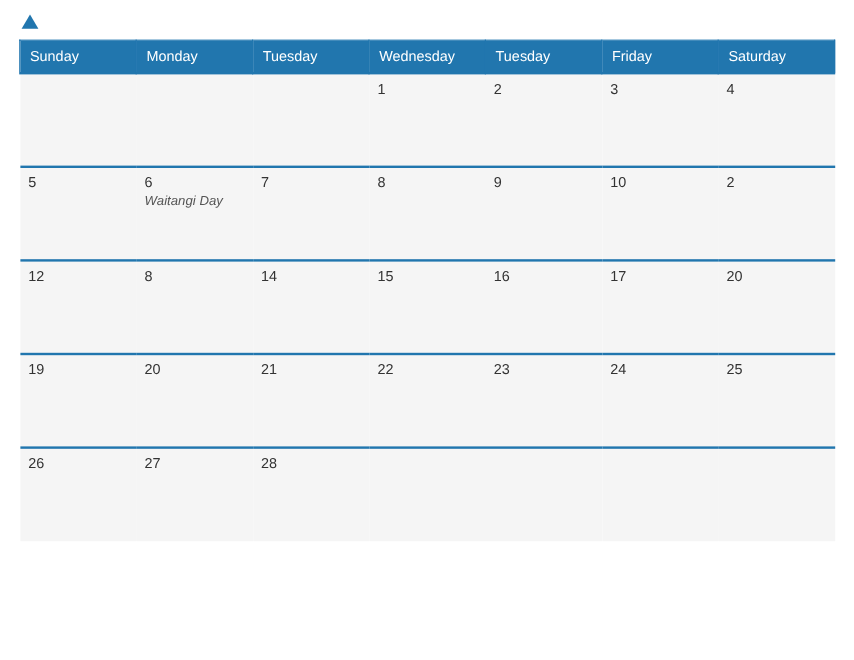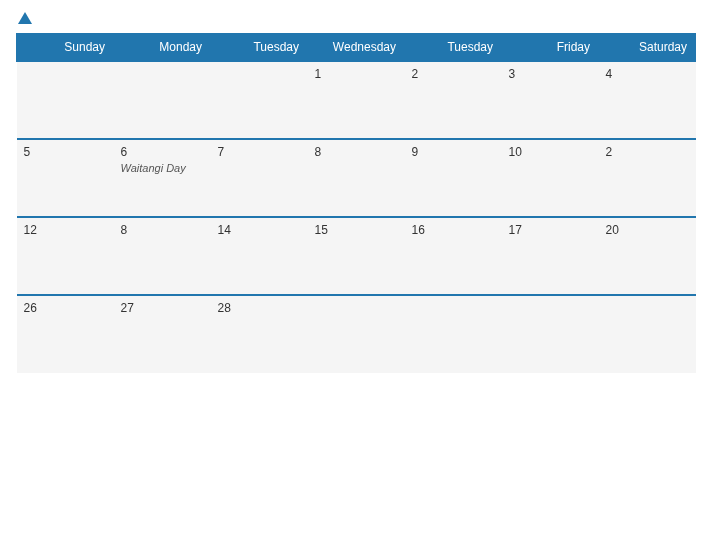--- a/index.html
+++ b/index.html
@@ -67,21 +67,21 @@
     .calendar-grid {
       width: 100%;
       border-collapse: collapse;
     }
     .calendar-grid thead tr th {
       background: #2176ae;
       color: #fff;
       font-size: 12px;
       font-weight: normal;
       padding: 6px 8px;
-      text-align: right;
+      text-align: left;
       border: 1px solid #2176ae;
     }
     .calendar-grid tbody tr {
       border-top: 2px solid #2176ae;
     }
     .calendar-grid tbody tr td {
       width: calc(100% / 7);
       height: 78px;
       vertical-align: top;
       padding: 5px 7px;
@@ -195,20 +195,43 @@
           </td>
           <td>
             <span class="day-number">17</span>
           </td>
           <td>
             <span class="day-number">20</span>
           </td>
         </tr>
         <tr>
           <td>
+            <span class="day-number">19</span>
+          </td>
+          <td>
+            <span class="day-number">20</span>
+          </td>
+          <td>
+            <span class="day-number">21</span>
+          </td>
+          <td>
+            <span class="day-number">22</span>
+          </td>
+          <td>
+            <span class="day-number">23</span>
+          </td>
+          <td>
+            <span class="day-number">24</span>
+          </td>
+          <td>
+            <span class="day-number">25</span>
+          </td>
+        </tr>
+        <tr>
+          <td>
             <span class="day-number">26</span>
           </td>
           <td>
             <span class="day-number">27</span>
           </td>
           <td>
             <span class="day-number">28</span>
           </td>
           <td class="empty-cell"></td>
           <td class="empty-cell"></td>

